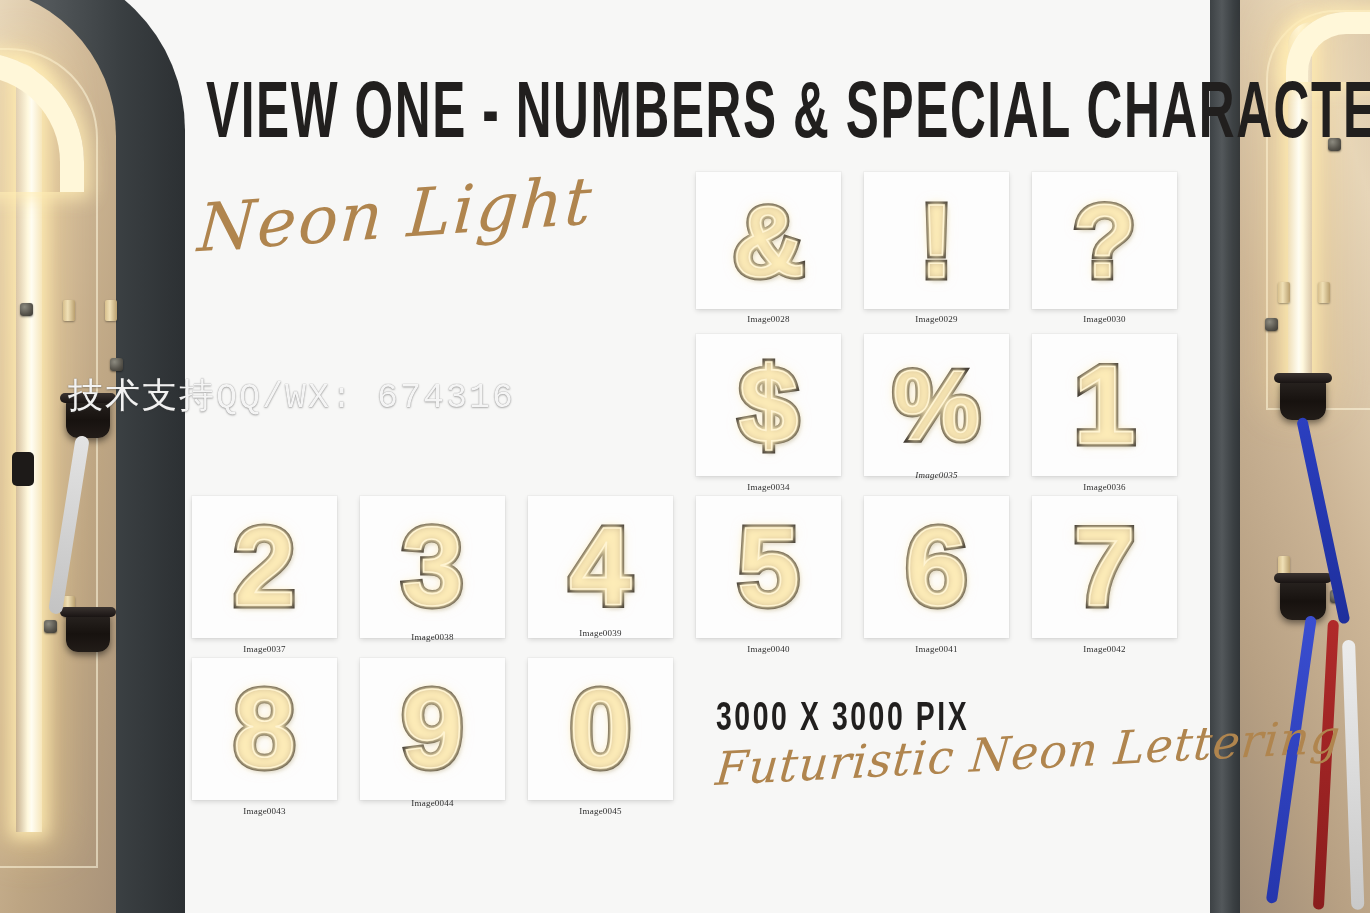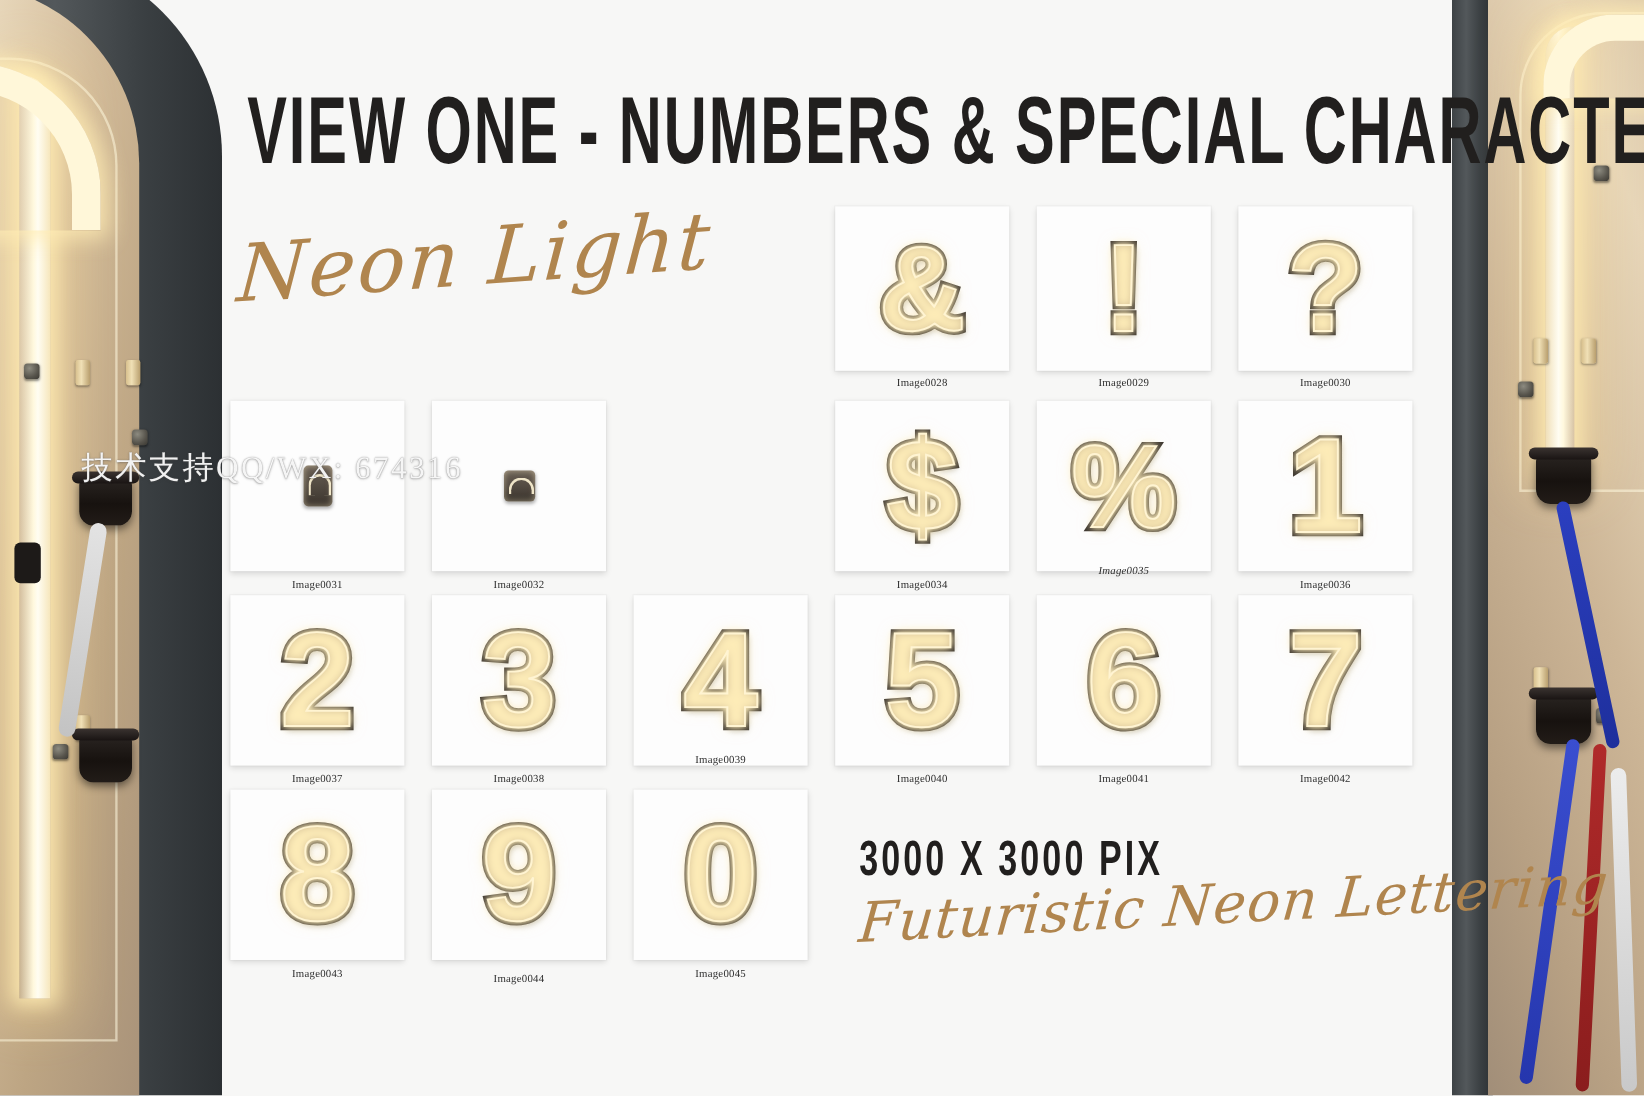--- a/index.html
+++ b/index.html
@@ -94,22 +94,22 @@
   .script-futuristic {
     position: absolute; left: 716px; top: 742px;
     font-size: 46px; letter-spacing: 1px;
     transform: rotate(-3deg) skewX(-8deg);
     transform-origin: left center;
   }
 
   
   .watermark {
     position: absolute; left: 68px; top: 372px;
-    font-family: Liberation Serif, serif;
-    font-size: 26px; letter-spacing: 2px;
+    font-family: Liberation Mono, monospace;
+    font-size: 35px; letter-spacing: 2px;
     color: rgba(255,255,255,.92);
     text-shadow: 0 0 1px rgba(90,90,90,.75), 0 1px 2px rgba(60,60,60,.35);
     white-space: nowrap; pointer-events: none;
   }
 
   
   .grid-cell { position: absolute; }
   .card {
     position: absolute; left: 0; top: 0;
     background: #fdfdfd;
@@ -257,33 +257,21 @@
   <div class="grid-cell" style="left:1032px; top:172px; width:145px; height:152px;">
     <div class="card" style="width:145px; height:137px;">
       <span class="glyph-wrap">
         <span class="glyph" style="font-size:104px;">?</span>
         <span class="glyph-core" style="font-size:104px;">?</span>
       </span>
     </div>
     <div class="card-label" style="top:142px;">Image0030</div>
   </div>
 
-  <div class="grid-cell" style="left:192px; top:334px; width:145px; height:160px;">
-    <div class="card" style="width:145px; height:142px;">
-      <div class="dot-piece" style="width:24px;height:34px;position:relative;"></div>
-    </div>
-    <div class="card-label" style="top:148px;">Image0031</div>
-  </div>
-
-  <div class="grid-cell" style="left:360px; top:334px; width:145px; height:160px;">
-    <div class="card" style="width:145px; height:142px;">
-      <div class="dot-piece" style="width:26px;height:26px;position:relative;"></div>
-    </div>
-    <div class="card-label" style="top:148px;">Image0032</div>
-  </div>
+
 
 
   <div class="grid-cell" style="left:696px; top:334px; width:145px; height:160px;">
     <div class="card" style="width:145px; height:142px;">
       <span class="glyph-wrap">
         <span class="glyph" style="font-size:108px;">$</span>
         <span class="glyph-core" style="font-size:108px;">$</span>
       </span>
     </div>
     <div class="card-label" style="top:148px;">Image0034</div>
@@ -319,21 +307,21 @@
     <div class="card-label" style="top:148px;">Image0037</div>
   </div>
 
   <div class="grid-cell" style="left:360px; top:496px; width:145px; height:160px;">
     <div class="card" style="width:145px; height:142px;">
       <span class="glyph-wrap">
         <span class="glyph" style="font-size:112px;">3</span>
         <span class="glyph-core" style="font-size:112px;">3</span>
       </span>
     </div>
-    <div class="card-label" style="top:148px;">Image0038</div>
+    <div class="card-label" style="top:136px;">Image0038</div>
   </div>
 
   <div class="grid-cell" style="left:528px; top:496px; width:145px; height:160px;">
     <div class="card" style="width:145px; height:142px;">
       <span class="glyph-wrap">
         <span class="glyph" style="font-size:112px;">4</span>
         <span class="glyph-core" style="font-size:112px;">4</span>
       </span>
     </div>
     <div class="card-label" style="top:132px;">Image0039</div>
@@ -379,21 +367,21 @@
     <div class="card-label" style="top:148px;">Image0043</div>
   </div>
 
   <div class="grid-cell" style="left:360px; top:658px; width:145px; height:160px;">
     <div class="card" style="width:145px; height:142px;">
       <span class="glyph-wrap">
         <span class="glyph" style="font-size:112px;">9</span>
         <span class="glyph-core" style="font-size:112px;">9</span>
       </span>
     </div>
-    <div class="card-label" style="top:152px;">Image0044</div>
+    <div class="card-label" style="top:140px;">Image0044</div>
   </div>
 
   <div class="grid-cell" style="left:528px; top:658px; width:145px; height:160px;">
     <div class="card" style="width:145px; height:142px;">
       <span class="glyph-wrap">
         <span class="glyph" style="font-size:112px;">0</span>
         <span class="glyph-core" style="font-size:112px;">0</span>
       </span>
     </div>
     <div class="card-label" style="top:148px;">Image0045</div>

